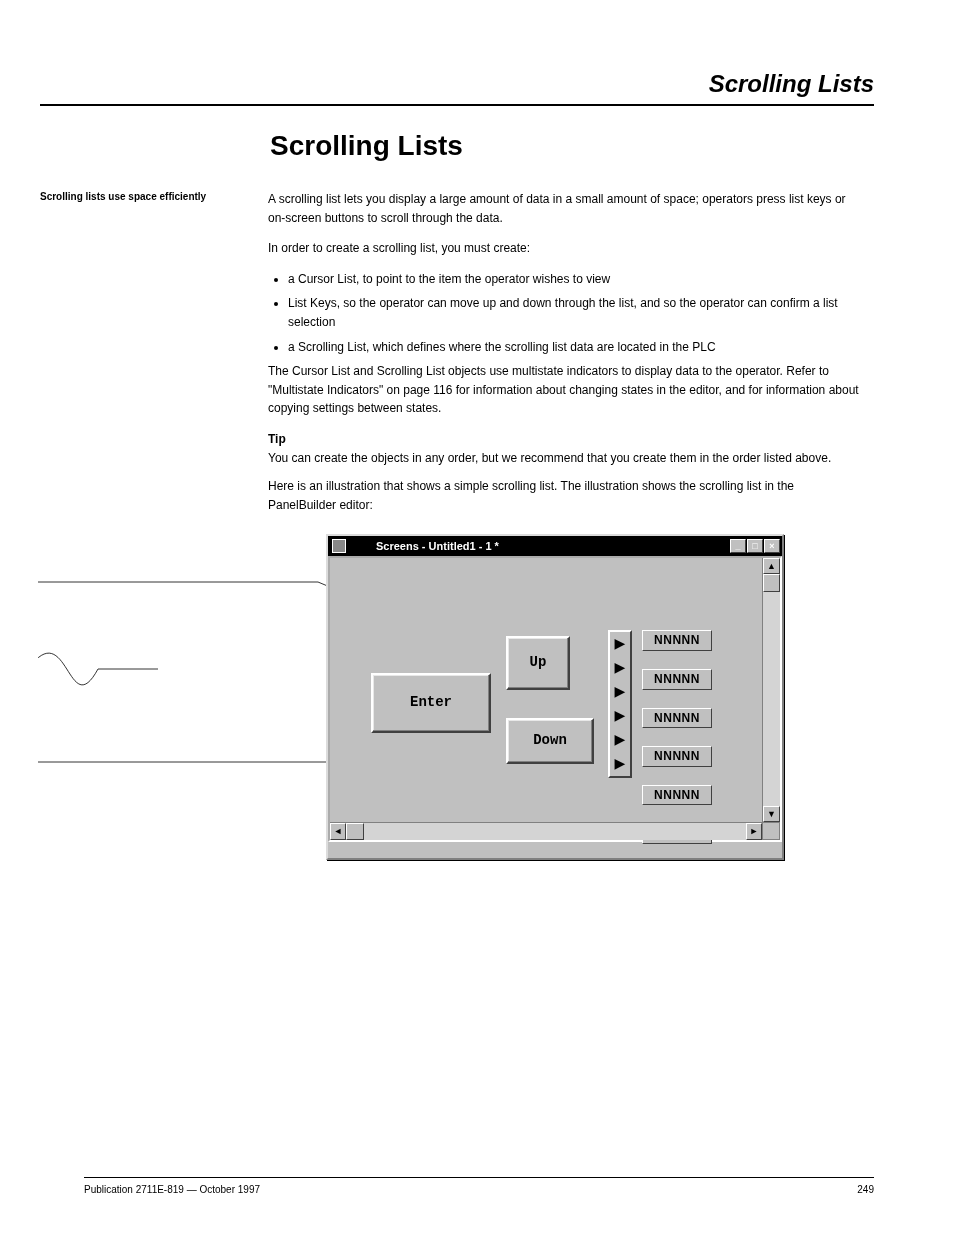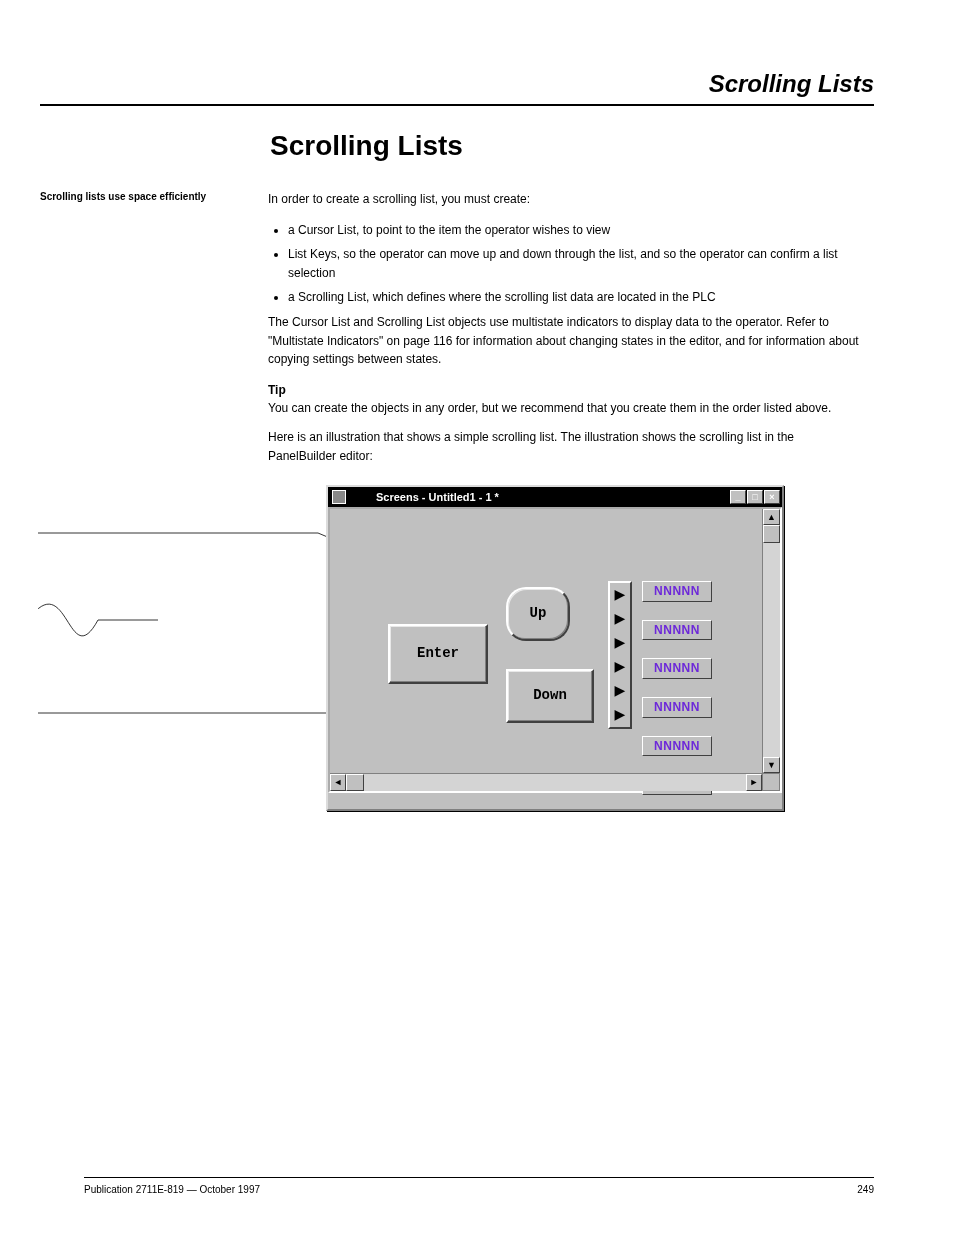--- a/index.html
+++ b/index.html
@@ -155,23 +155,23 @@
     border-bottom-color: #404040;
     box-shadow: inset -1px -1px 0 #808080, inset 1px 1px 0 #e8e8e8;
     font-family: 'Courier New', monospace;
     font-weight: bold;
     font-size: 14px;
     display: flex;
     align-items: center;
     justify-content: center;
     position: absolute;
   }
-  .enter-btn { left: 58px; top: 115px; width: 100px; height: 60px; }
-  .up-btn    { left: 176px; top: 78px;  width: 64px;  height: 54px; border-radius: 20px; }
-  .down-btn  { left: 176px; top: 160px; width: 88px;  height: 54px; }
+  .enter-btn { left: 41px; top: 115px; width: 120px; height: 60px; }
+  .up-btn    { left: 176px; top: 78px;  width: 64px;  height: 54px; }
+  .down-btn  { left: 176px; top: 160px; width: 88px;  height: 46px; }
   .cursor-box {
     position: absolute;
     left: 278px;
     top: 72px;
     width: 24px;
     height: 148px;
     background: #c0c0c0;
     border: 2px solid;
     border-top-color: #fff;
     border-left-color: #fff;
@@ -206,21 +206,21 @@
     border-left-color: #fff;
     border-right-color: #404040;
     border-bottom-color: #404040;
     font-family: Arial, sans-serif;
     font-weight: 900;
     font-size: 12px;
     letter-spacing: 0.5px;
     display: flex;
     align-items: center;
     justify-content: center;
-    color: #6d28d9;
+    color: #000000;
     margin-bottom: 18px;
   }
   .vscroll {
     position: absolute;
     right: 0;
     top: 0;
     bottom: 18px;
     width: 18px;
     background: #c0c0c0;
     border-left: 1px solid #808080;
@@ -306,20 +306,21 @@
 <div class="page">
   <div class="running-head">Scrolling Lists</div>
   <div class="rule"></div>
   <div class="title">Scrolling Lists</div>
 
   <div class="content">
     <div class="left-col">
       <div class="sec">Scrolling lists use space efficiently</div>
     </div>
     <div class="right-col">
+      <p>A scrolling list lets you display a large amount of data in a small amount of space; operators press list keys or on-screen buttons to scroll through the data.</p>
       <p>In order to create a scrolling list, you must create:</p>
       <ul>
         <li>a Cursor List, to point to the item the operator wishes to view</li>
         <li>List Keys, so the operator can move up and down through the list, and so the operator can confirm a list selection</li>
         <li>a Scrolling List, which defines where the scrolling list data are located in the PLC</li>
       </ul>
       <p>The Cursor List and Scrolling List objects use multistate indicators to display data to the operator. Refer to "Multistate Indicators" on page 116 for information about changing states in the editor, and for information about copying settings between states.</p>
       <div class="tip-row">
         <div class="tip-lbl">Tip</div>
         <div class="tip-txt">You can create the objects in any order, but we recommend that you create them in the order listed above.</div>

